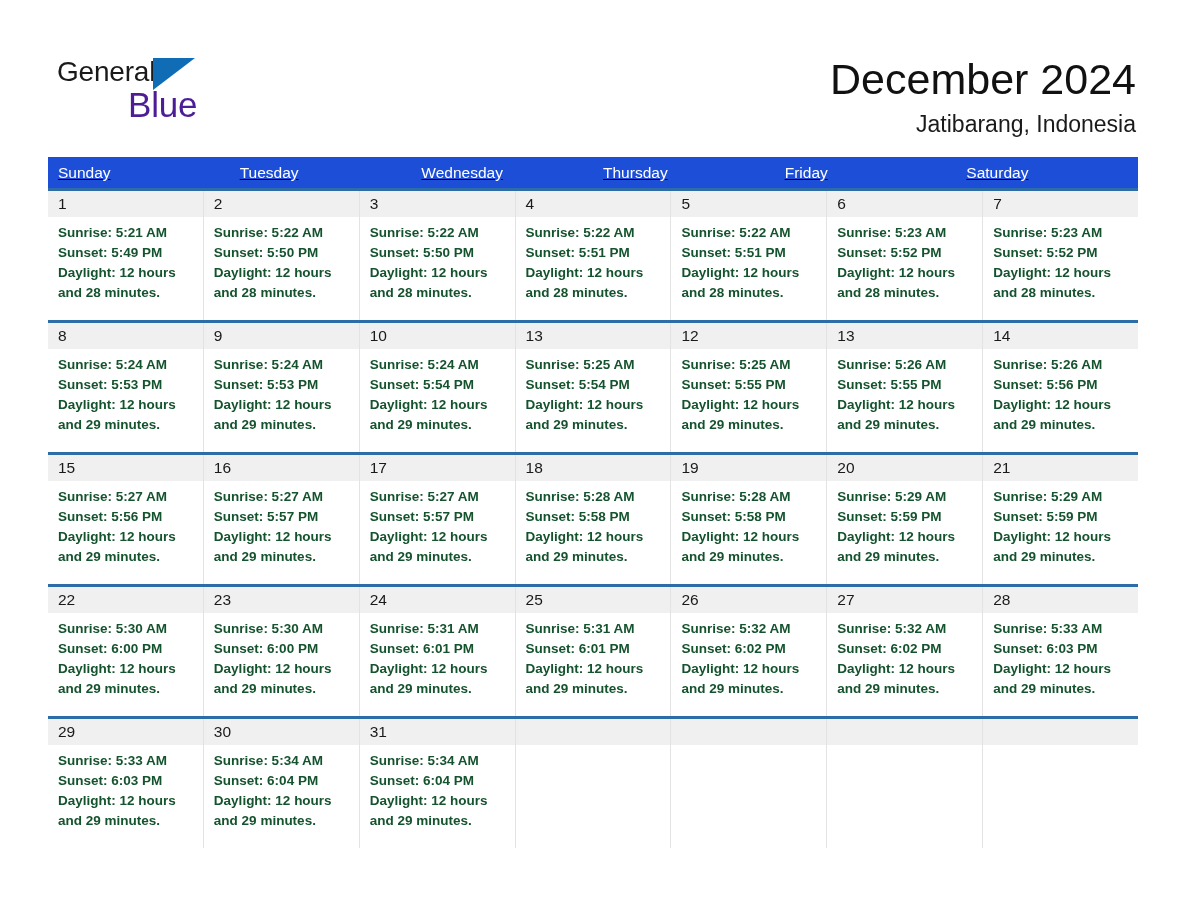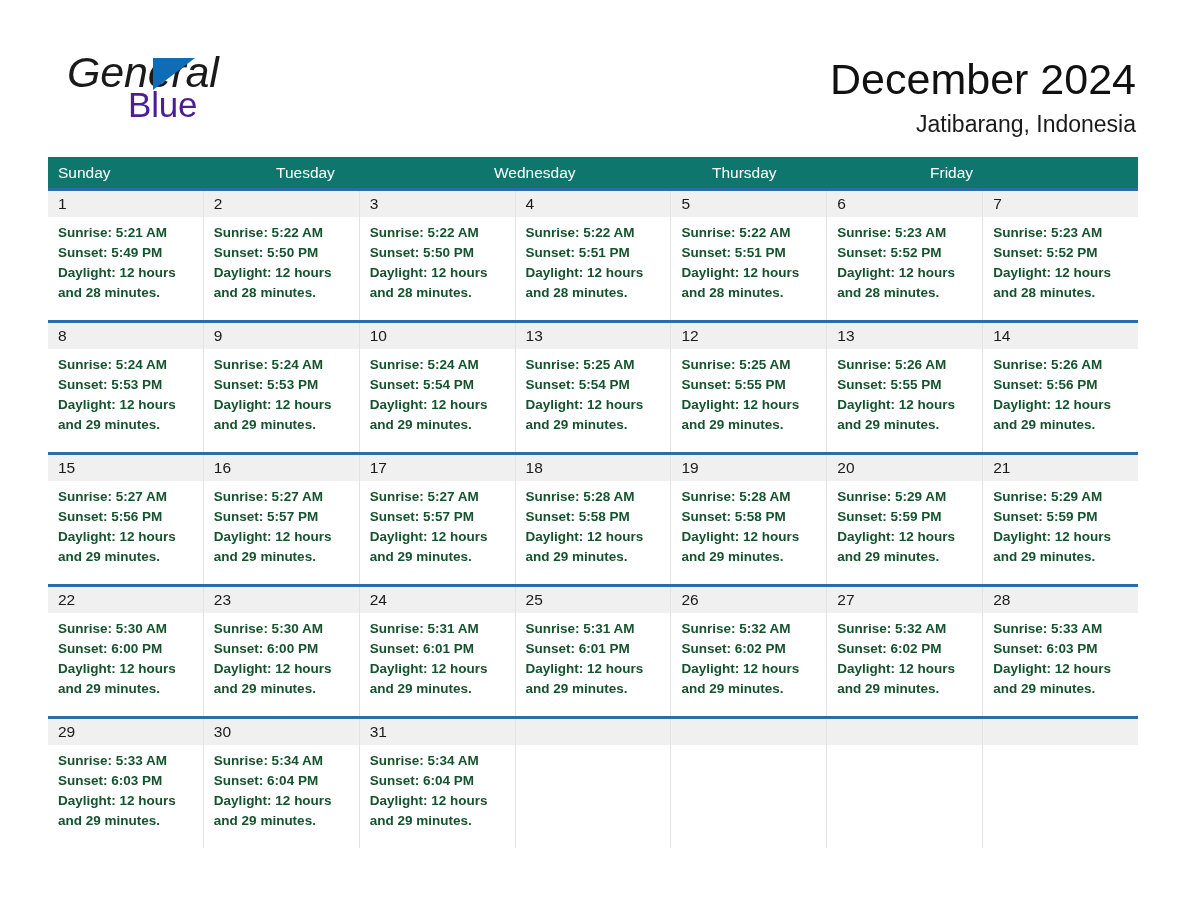--- a/index.html
+++ b/index.html
@@ -30,27 +30,26 @@
   }
   .logo {
     position: absolute;
     left: 57px;
     top: 52px;
     width: 260px;
     height: 76px;
   }
   .logo-general {
     position: absolute;
-    left: 10px;
+    left: 0;
     top: 0;
-    font-size: 43px;
+    font-size: 28px;
     line-height: 40px;
     color: #1a1a1a;
     letter-spacing: -0.2px;
-    font-style: italic;
   }
   .logo-triangle {
     position: absolute;
     left: 96px;
     top: 6px;
     width: 0;
     height: 0;
     border-left: 42px solid #0f6cb5;
     border-bottom: 32px solid transparent;
   }
@@ -86,22 +85,23 @@
 
   
   .calendar {
     position: absolute;
     left: 48px;
     top: 157px;
     width: 1090px;
   }
   .weekday-row {
     display: flex;
-    background: #0f766e;
+    background: #1d4ed8;
     height: 31px;
+    text-decoration: underline;
   }
   .weekday-cell {
     flex: 1 1 0;
     color: #ffffff;
     font-size: 15.5px;
     line-height: 31px;
     padding-left: 10px;
     box-sizing: border-box;
     white-space: nowrap;
     overflow: hidden;
@@ -171,20 +171,21 @@
   </div>
 
   <div class="calendar">
 
     <div class="weekday-row">
       <div class="weekday-cell">Sunday</div>
       <div class="weekday-cell">Tuesday</div>
       <div class="weekday-cell">Wednesday</div>
       <div class="weekday-cell">Thursday</div>
       <div class="weekday-cell">Friday</div>
+      <div class="weekday-cell">Saturday</div>
     </div>
 
     <div class="week-row">
       <div class="week-inner">
         <div class="day-cell">
           <div class="date-band">1</div>
           <div class="day-info">
             <div>Sunrise: 5:21 AM</div>
             <div>Sunset: 5:49 PM</div>
             <div>Daylight: 12 hours</div>

